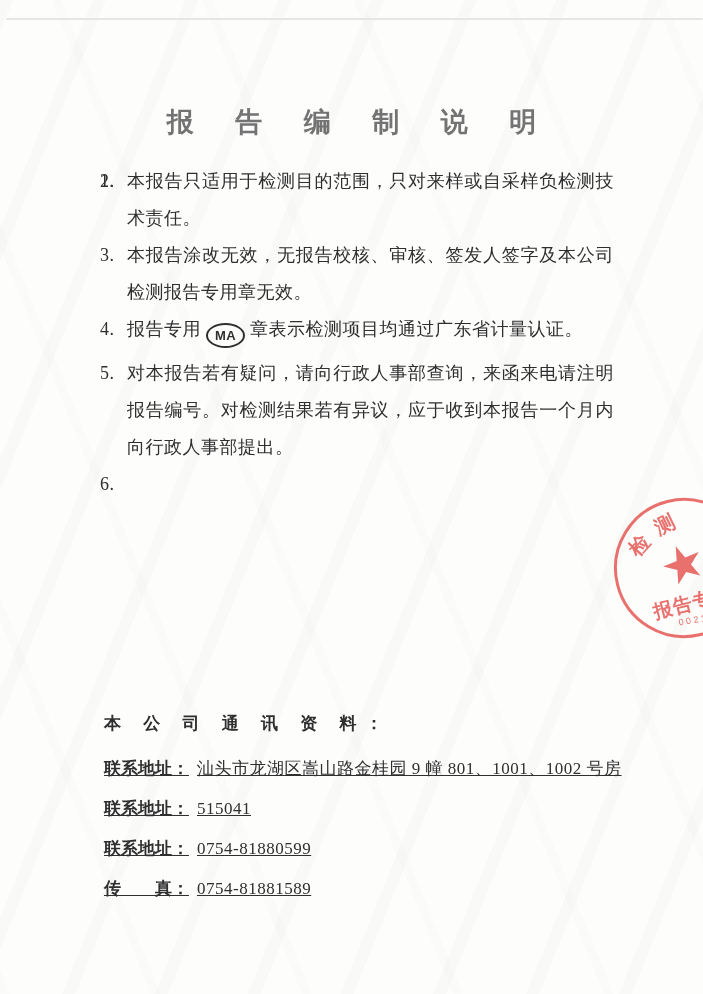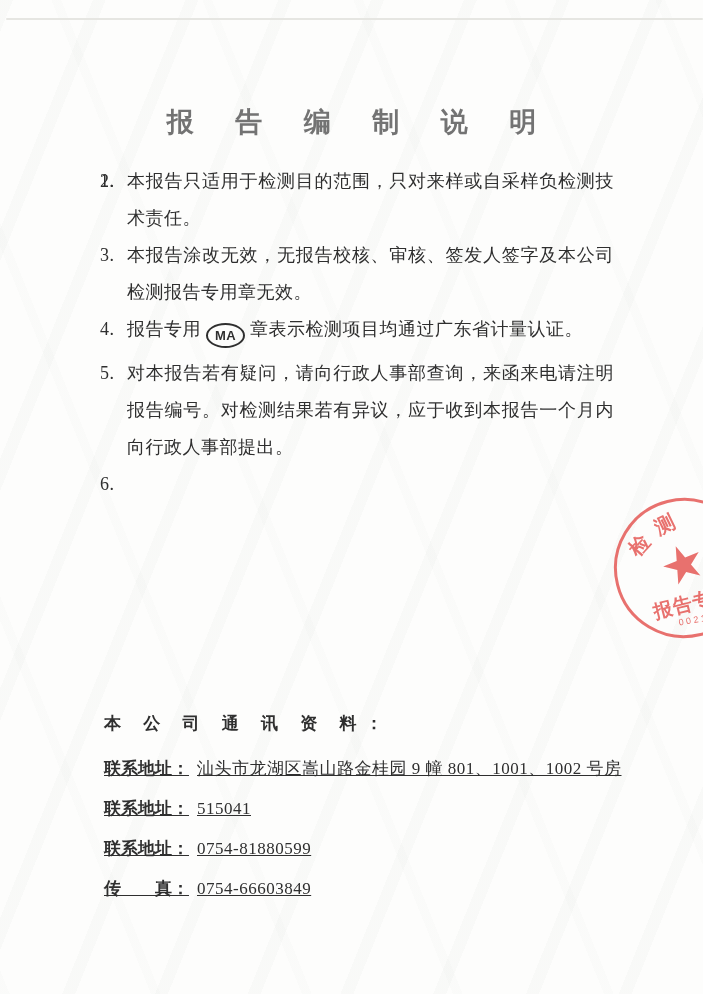--- a/index.html
+++ b/index.html
@@ -176,21 +176,21 @@
 
     <div class="contact-row">
       <span class="contact-label">联系地址：</span><span class="contact-value">515041</span>
     </div>
 
     <div class="contact-row">
       <span class="contact-label">联系地址：</span><span class="contact-value">0754-81880599</span>
     </div>
 
     <div class="contact-row">
-      <span class="contact-label">传　　真：</span><span class="contact-value">0754-66603849</span>
+      <span class="contact-label">传　　真：</span><span class="contact-value">0754-81881589</span>
     </div>
   </div>
 
   <div class="stamp">
     <div class="stamp-circle"></div>
     <span class="stamp-arc-char c0">检</span>
     <span class="stamp-arc-char c1">测</span>
     <span class="stamp-star">★</span>
     <div class="stamp-line-text">报告专用</div>
     <div class="stamp-serial">00211</div>

